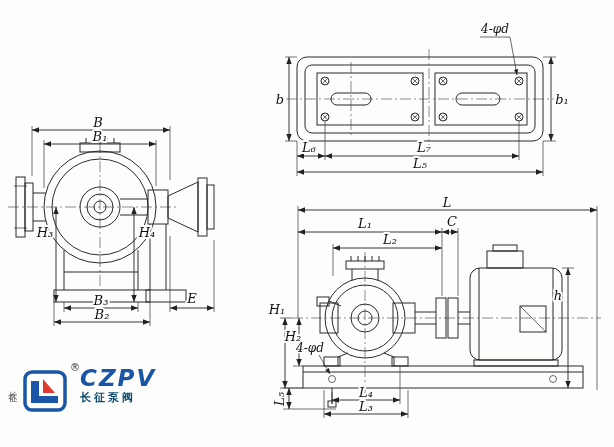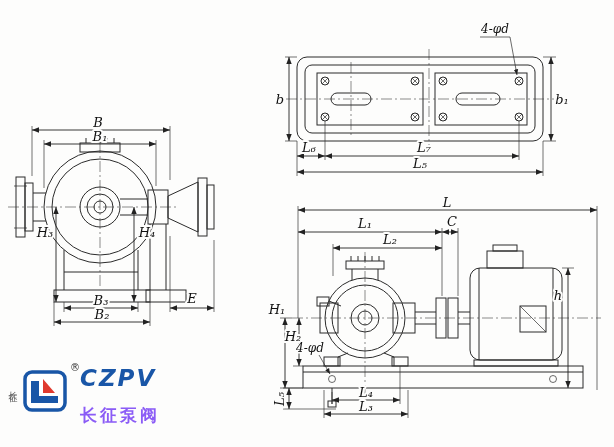--- a/index.html
+++ b/index.html
@@ -17,21 +17,21 @@
           paint-order:stroke;stroke:#fdfdfc;stroke-width:3px;stroke-linejoin:round;}
   .logo{position:absolute;left:6px;top:360px;width:200px;height:70px;}
   .logo-side{position:absolute;left:0;top:24px;writing-mode:vertical-rl;
              font:9px "DejaVu Sans",sans-serif;color:#555;letter-spacing:2px;}
   .emblem{position:absolute;left:16px;top:8px;}
   .reg{position:absolute;left:64px;top:2px;font:10px "DejaVu Sans",sans-serif;color:#333;}
   .brand{position:absolute;left:74px;top:6px;line-height:1.05;}
   .brand-en{font-family:"DejaVu Sans",sans-serif;font-weight:700;font-style:italic;
             font-size:23px;color:#1956a7;letter-spacing:2px;}
   .brand-cn{font-family:"DejaVu Sans",sans-serif;font-weight:700;
-            font-size:17px;color:#8b5cf6;letter-spacing:3px;margin-top:17px;}
+            font-size:11px;color:#0c4a6e;letter-spacing:3px;margin-top:2px;}
 </style>
 </head>
 <body>
 
 <div id="stage">
 
 <svg width="614" height="447" viewBox="0 0 614 447">
   <defs>
     <marker id="ar" viewBox="0 0 10 10" refX="9" refY="5" markerWidth="9" markerHeight="9" orient="auto-start-reverse">
       <path d="M0,1.5 L9,5 L0,8.5 z" fill="#222"></path>

